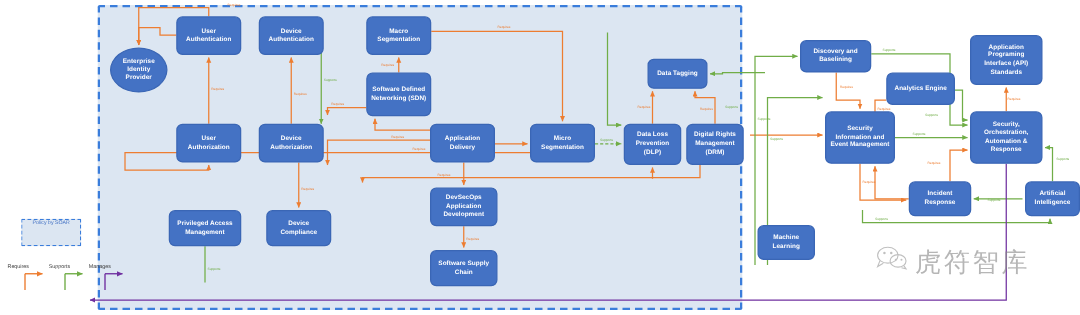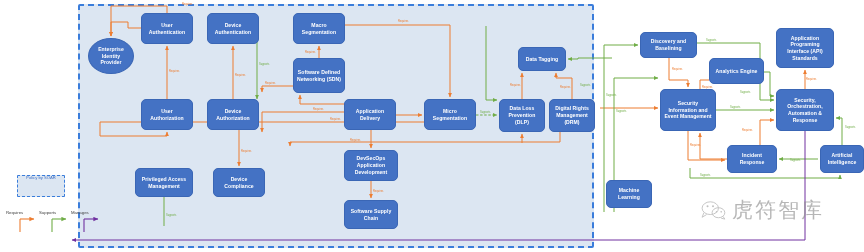--- a/index.html
+++ b/index.html
@@ -21,21 +21,21 @@
   .zone{position:absolute;box-sizing:border-box;}
   #zone-left{background:#DCE6F2;border:2px dashed #3a7ddb;border-radius:2px;}
   #zone-legend{background:#DCE6F2;border:1.4px dashed #3a7ddb;border-radius:1px;}
 
   .legend-title{position:absolute;font-size:4.2px;color:#4472C4;
                 text-align:center;width:100%;top:-1px;left:0;font-weight:normal;}
   .legend-label{position:absolute;font-size:4.3px;color:#404040;white-space:nowrap;}
 
   
   #watermark{position:absolute;left:700px;top:196px;display:flex;
-             align-items:center;gap:6px;opacity:.62;}
+             gap:6px;opacity:.62;}
   #watermark .wm-text{font-size:21px;color:#8a8a8a;letter-spacing:2px;
                       font-family:"DejaVu Sans",sans-serif;}
   #watermark .wm-icon{width:26px;height:20px;}
   
   .elabel{font-size:2.6px;fill:#ED7D31;font-family:"Liberation Sans",sans-serif;}
   .elabel.g{fill:#70AD47;}
 </style>
 </head>
 <body>
 

